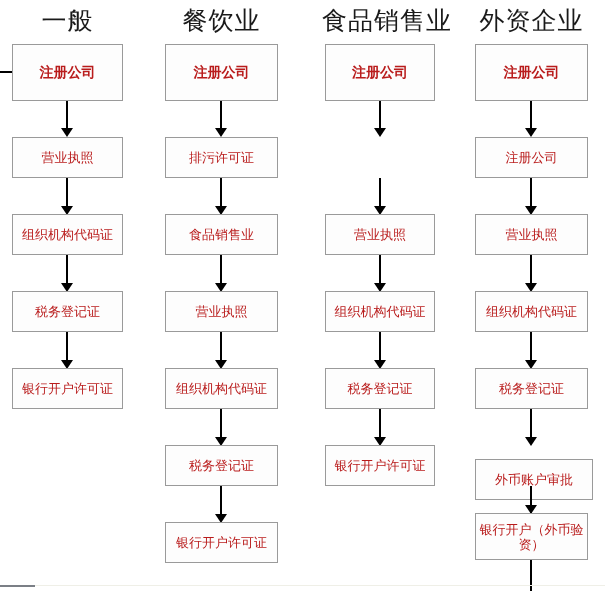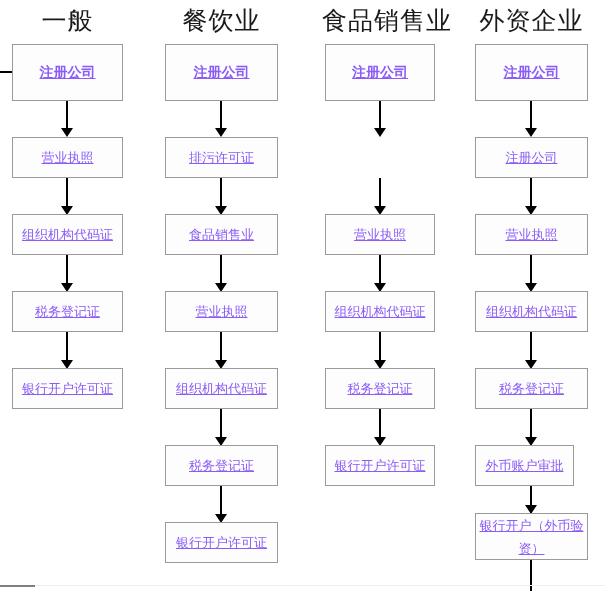--- a/index.html
+++ b/index.html
@@ -33,30 +33,29 @@
     box-sizing: border-box;
     border: 1px solid #9a9a9a;
     background: #fdfdfd;
     display: flex;
     align-items: center;
     justify-content: center;
     text-align: center;
     font-family: "Liberation Sans", "DejaVu Sans", sans-serif;
     font-size: 13px;
     line-height: 19px;
-    color: #8b5cf6;
+    color: #b91c1c;
     padding: 0 3px;
-    text-decoration: underline;
   }
   .node.first {
     font-weight: bold;
     font-size: 14px;
   }
   .node.two-line {
-    line-height: 23px;
+    line-height: 15px;
   }
   .connector {
     position: absolute;
     width: 0;
     border-left: 2px solid #000000;
   }
   .arrow-head {
     position: absolute;
     width: 0;
     height: 0;
@@ -168,21 +167,21 @@
   <div class="arrow-head" style="left:525px; top:283px;"></div>
 
   <div class="node" style="left:475px; top:291px; width:113px; height:41px;">组织机构代码证</div>
   <div class="connector" style="left:530px; top:332px; height:33px;"></div>
   <div class="arrow-head" style="left:525px; top:360px;"></div>
 
   <div class="node" style="left:475px; top:368px; width:113px; height:41px;">税务登记证</div>
   <div class="connector" style="left:530px; top:409px; height:33px;"></div>
   <div class="arrow-head" style="left:525px; top:437px;"></div>
 
-  <div class="node" style="left:475px; top:445px; width:99px; height:41px;">外币账户审批</div>
+  <div class="node" style="left:475px; top:459px; width:118px; height:41px;">外币账户审批</div>
   <div class="connector" style="left:530px; top:486px; height:33px;"></div>
   <div class="arrow-head" style="left:525px; top:505px;"></div>
 
   <div class="node two-line" style="left:475px; top:513px; width:113px; height:47px;">银行开户（外币验资）</div>
   <div class="connector" style="left:530px; top:560px; height:31px;"></div>
 
   <div class="bottom-rule" style="left:0px; top:585px; width:35px;"></div>
   <div class="bottom-rule faint" style="left:35px; top:585px; width:570px;"></div>
 
 </div>

